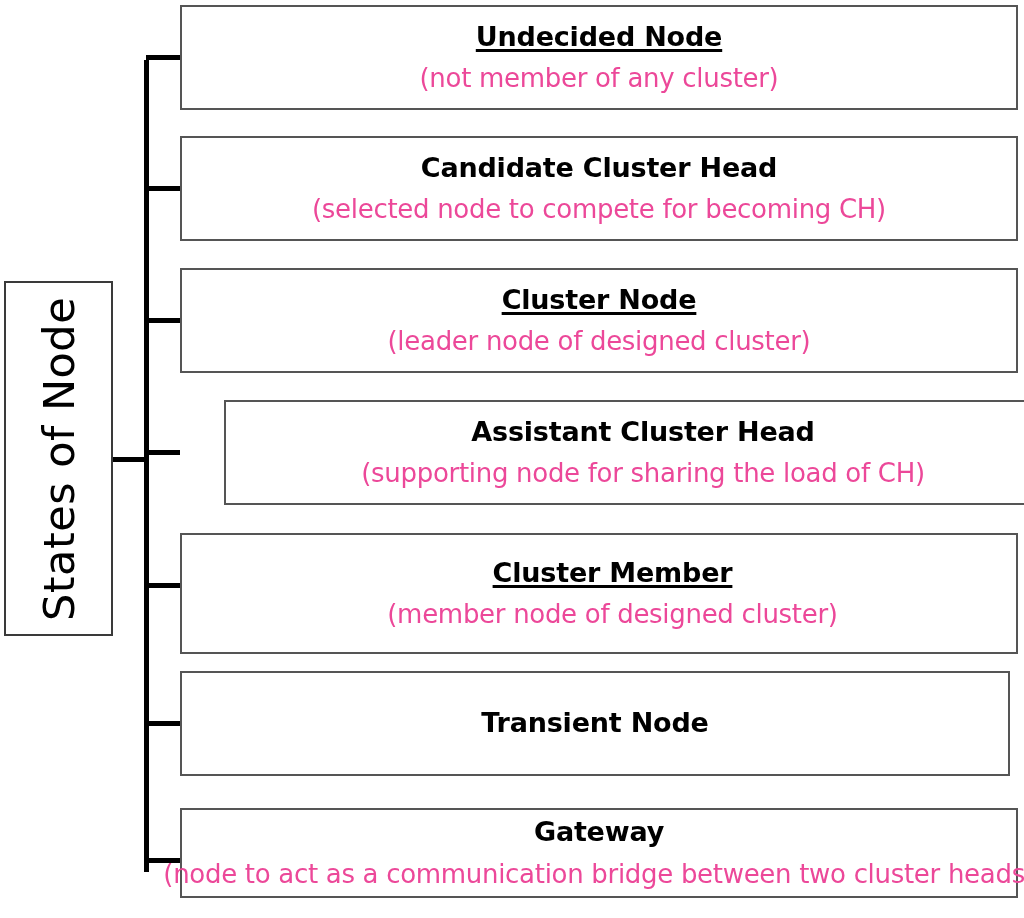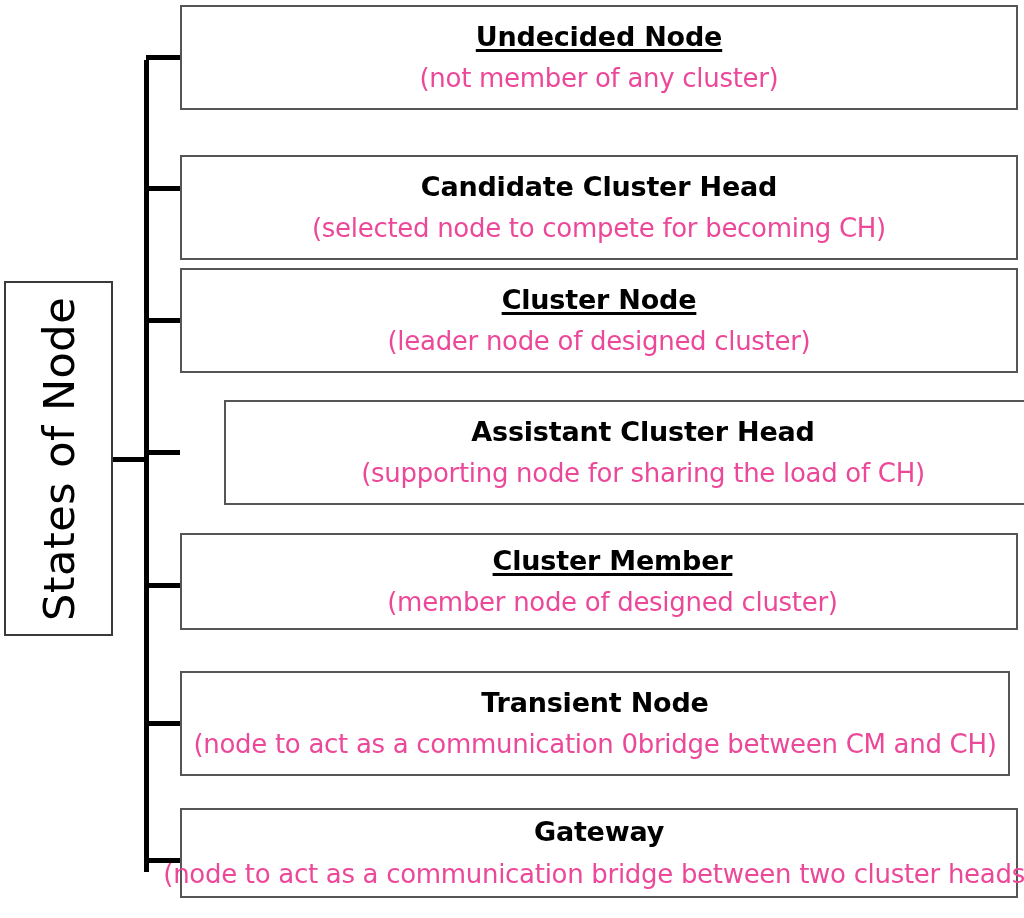--- a/index.html
+++ b/index.html
@@ -113,39 +113,38 @@
       <line x1="146" y1="585.5" x2="180" y2="585.5" stroke="#000000" stroke-width="5" shape-rendering="crispEdges"></line>
       <line x1="146" y1="723.5" x2="180" y2="723.5" stroke="#000000" stroke-width="5" shape-rendering="crispEdges"></line>
       <line x1="146" y1="860.5" x2="180" y2="860.5" stroke="#000000" stroke-width="5" shape-rendering="crispEdges"></line>
     </svg>
 
   <div id="nodes">
       <div class="node-box" style="top: 5px; height: 105px; left: 180px; width: 838px;">
         <div class="node-title underlined">Undecided Node</div>
         <div class="node-desc">(not member of any cluster)</div>
       </div>
-      <div class="node-box" style="top: 136px; height: 105px; left: 180px; width: 838px; margin-top: 19px;">
+      <div class="node-box" style="top: 136px; height: 105px; left: 180px; width: 838px;">
         <div class="node-title">Candidate Cluster Head</div>
         <div class="node-desc">(selected node to compete for becoming CH)</div>
       </div>
       <div class="node-box" style="top: 268px; height: 105px; left: 180px; width: 838px;">
         <div class="node-title underlined">Cluster Node</div>
         <div class="node-desc">(leader node of designed cluster)</div>
       </div>
       <div class="node-box" style="top: 400px; height: 105px; left: 180px; width: 838px; margin-left: 44px;">
         <div class="node-title">Assistant Cluster Head</div>
         <div class="node-desc">(supporting node for sharing the load of CH)</div>
       </div>
-      <div class="node-box" style="top: 533px; height: 97px; left: 180px; width: 838px; padding-left: 27px;">
+      <div class="node-box" style="top: 533px; height: 121px; left: 180px; width: 838px; padding-left: 27px;">
         <div class="node-title underlined">Cluster Member</div>
         <div class="node-desc">(member node of designed cluster)</div>
       </div>
       <div class="node-box" style="top: 671px; height: 105px; left: 180px; width: 830px;">
         <div class="node-title">Transient Node</div>
-        <div class="node-desc">(node to act as a communication 0bridge between CM and CH)</div>
       </div>
       <div class="node-box" style="top: 808px; height: 90px; left: 180px; width: 838px;">
         <div class="node-title">Gateway</div>
         <div class="node-desc">(node to act as a communication bridge between two cluster heads)</div>
       </div>
     </div>
 
 </div>
 
 </body></html>

